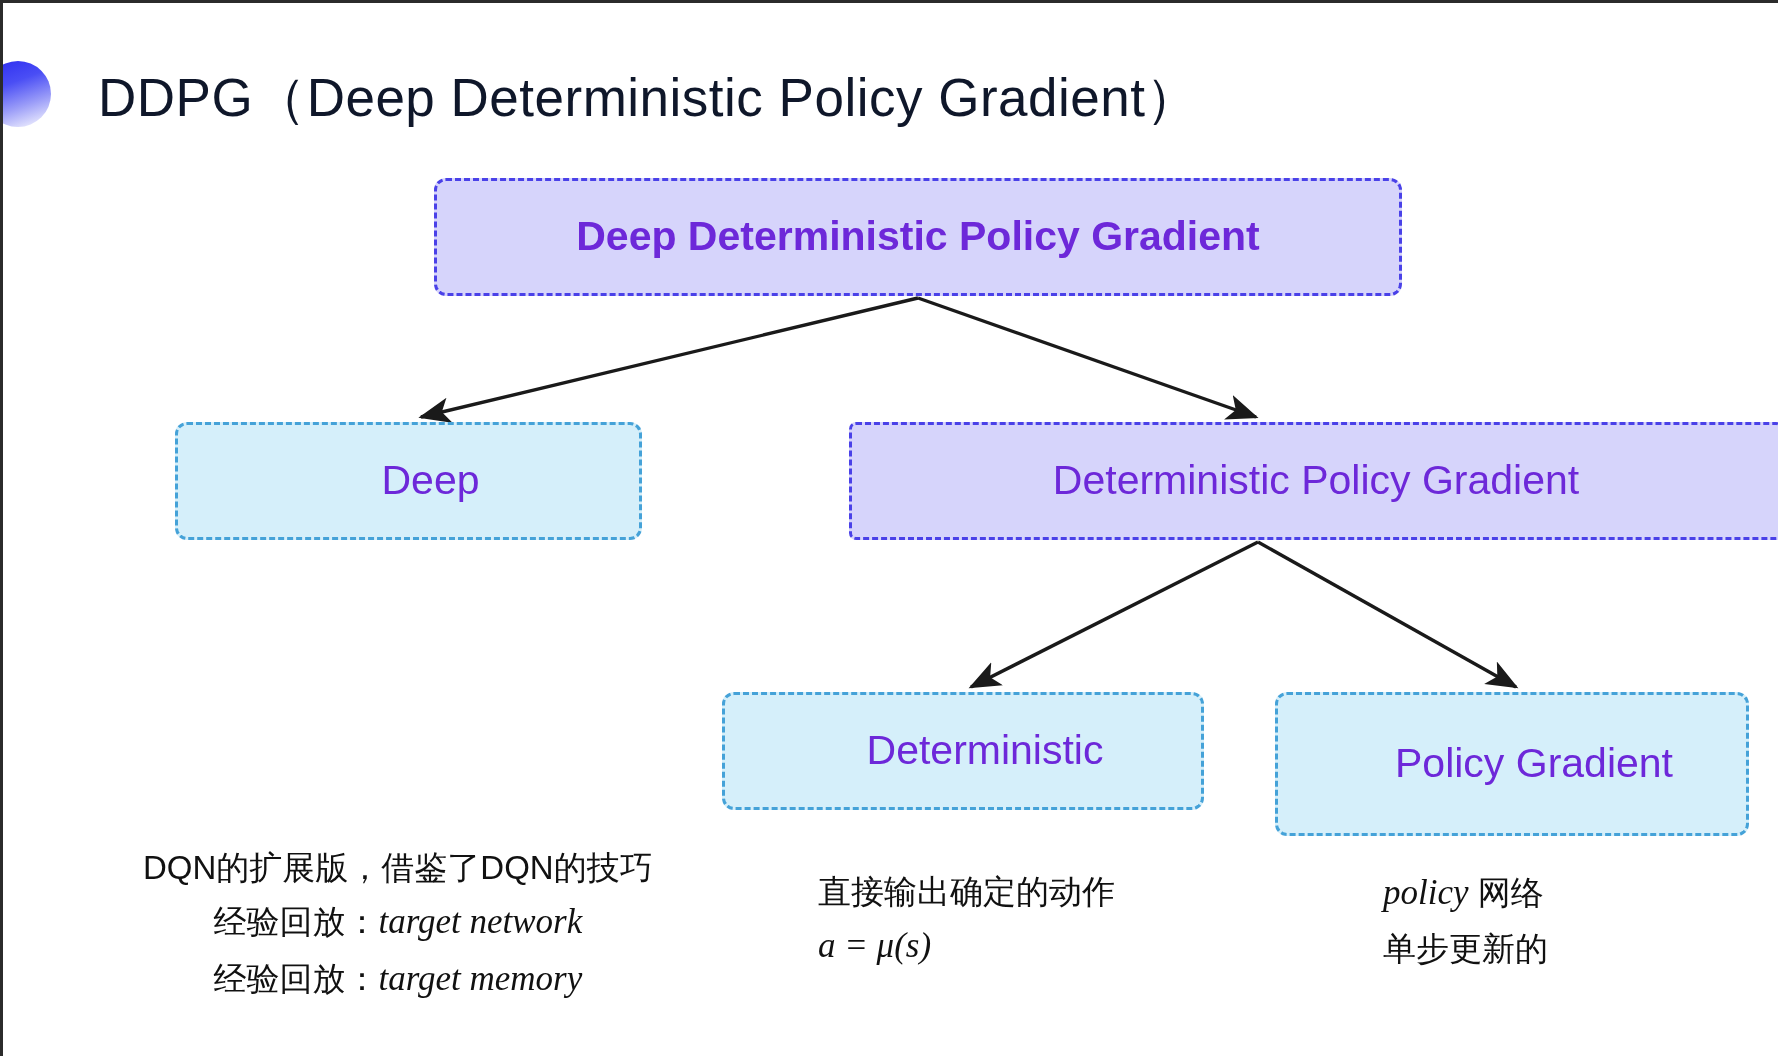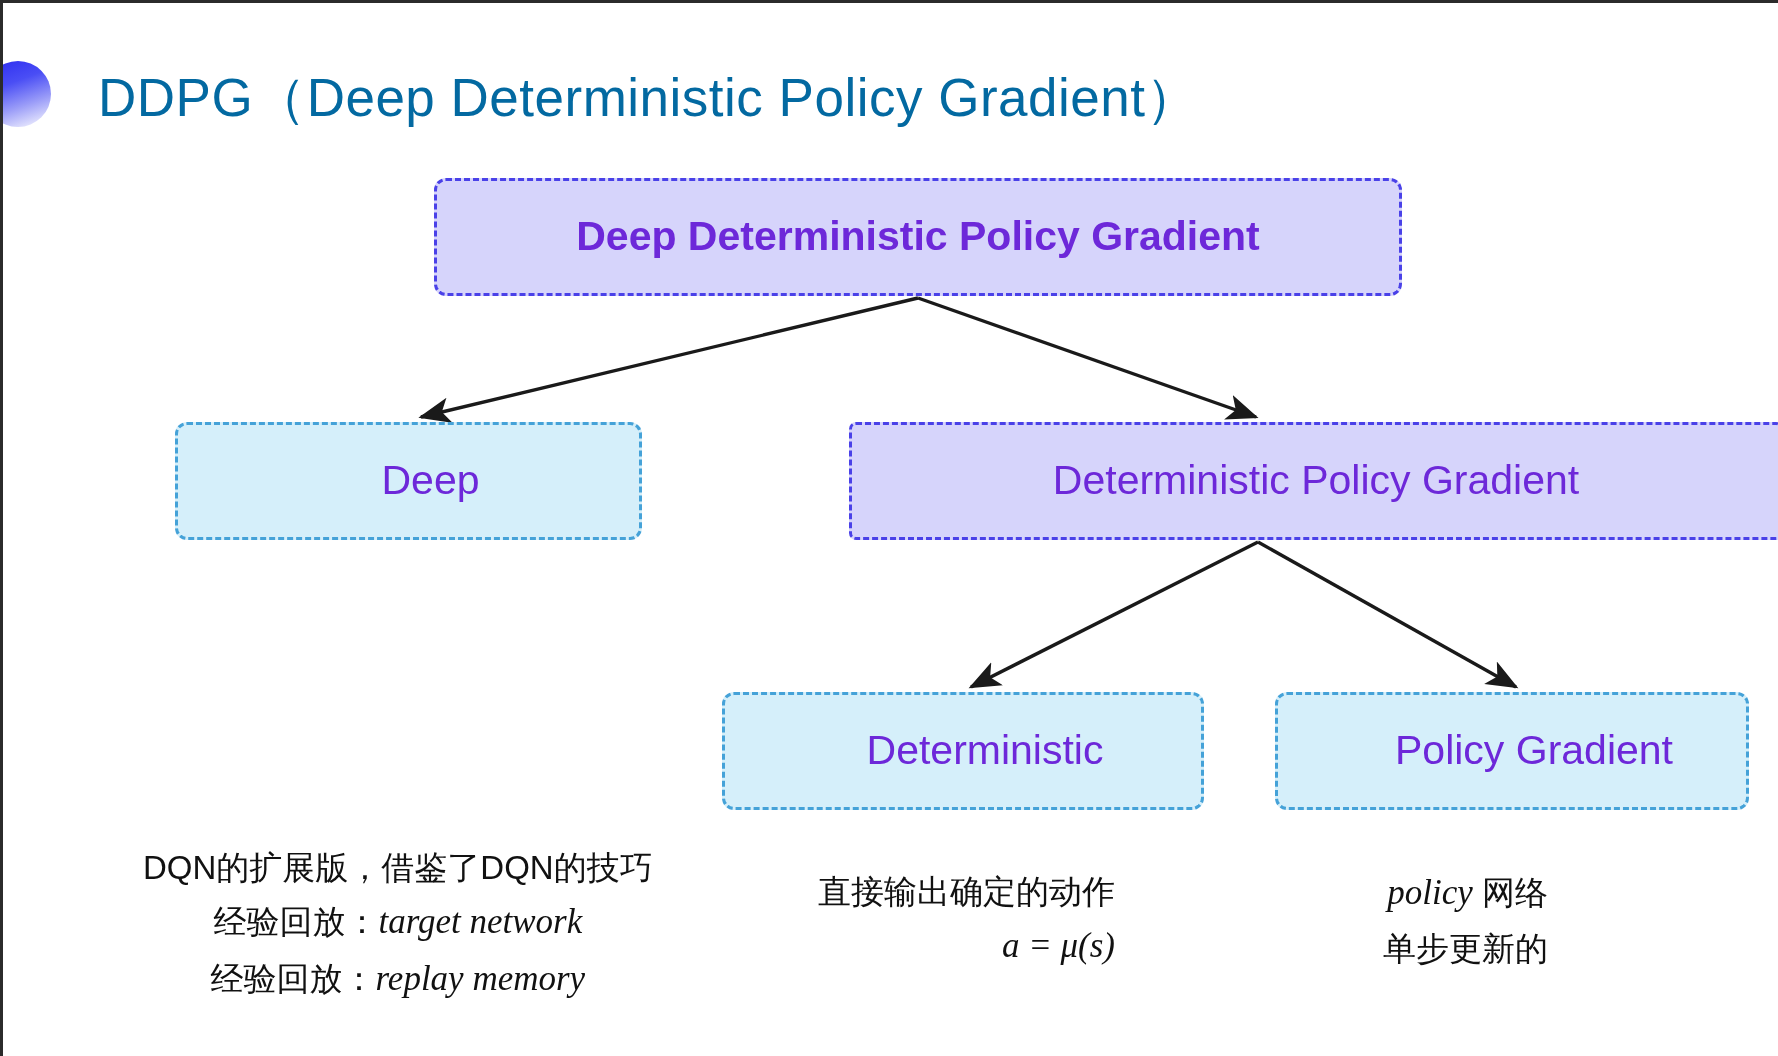--- a/index.html
+++ b/index.html
@@ -30,21 +30,21 @@
     height: 66px;
     border-radius: 50%;
     background: linear-gradient(160deg, #2b2bf0 0%, #4a4ef5 35%, #9a9cf8 65%, #ffffff 100%);
   }
   #page-title {
     position: absolute;
     left: 95px;
     top: 60px;
     font-size: 53px;
     font-weight: 400;
-    color: #0369a1;
+    color: #0f172a;
     letter-spacing: 0.5px;
     white-space: nowrap;
   }
 
   
   .node {
     position: absolute;
     box-sizing: border-box;
     border-radius: 12px;
     display: flex;
@@ -61,39 +61,39 @@
   .node.cyan {
     background: #d5effa;
     border: 3px dashed #45a2d8;
     padding-left: 44px;
   }
 
   #node-root   { left: 431px; top: 175px;  width: 968px; height: 118px; font-size: 41px; font-weight: 700; }
   #node-deep   { left: 172px; top: 419px;  width: 467px; height: 118px; font-size: 41px; font-weight: 400; }
   #node-dpg    { left: 846px; top: 419px;  width: 934px; height: 118px; font-size: 41px; font-weight: 400; border-radius: 7px; }
   #node-det    { left: 719px; top: 689px;  width: 482px; height: 118px; font-size: 41px; font-weight: 400; }
-  #node-pg     { left: 1272px; top: 689px; width: 474px; height: 118px; font-size: 41px; font-weight: 400; }
+  #node-pg     { left: 1272px; top: 689px; width: 474px; height: 144px; font-size: 41px; font-weight: 400; }
 
   
   #arrows {
     position: absolute;
     left: 0;
     top: 0;
     width: 1778px;
     height: 1056px;
     pointer-events: none;
   }
 
   
   .caption {
     position: absolute;
     color: #111111;
     font-size: 33px;
     line-height: 1.62;
-    text-align: right;
+    text-align: left;
     white-space: nowrap;
   }
   .caption .mathit {
     font-family: "Liberation Serif", serif;
     font-style: italic;
     font-size: 35px;
   }
   .caption .cjk { font-family: "Liberation Sans", sans-serif; }
   .caption-line { display: block; }
 
@@ -143,21 +143,21 @@
   <div class="node cyan" id="node-pg">
     <span>Policy Gradient</span>
   </div>
 
   <div class="caption" id="caption-deep">
     <span class="caption-line">DQN的扩展版，借鉴了DQN的技巧</span>
     <span class="caption-line">
       <span class="cjk">经验回放：</span><span class="mathit">target network</span>
     </span>
     <span class="caption-line">
-      <span class="cjk">经验回放：</span><span class="mathit">replay memory</span>
+      <span class="cjk">经验回放：</span><span class="mathit">target memory</span>
     </span>
   </div>
 
   <div class="caption" id="caption-det">
     <span class="caption-line">直接输出确定的动作</span>
     <span class="caption-line mathit">a = μ(s)</span>
   </div>
 
   <div class="caption" id="caption-pg">
     <span class="caption-line">

